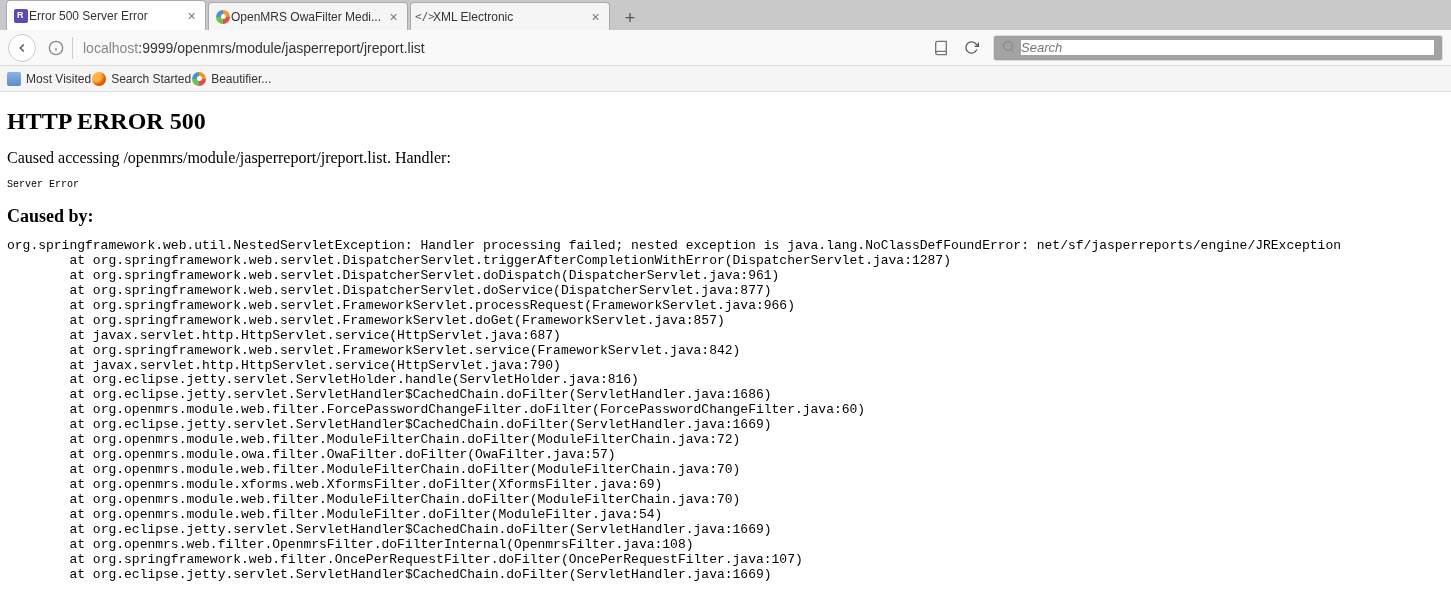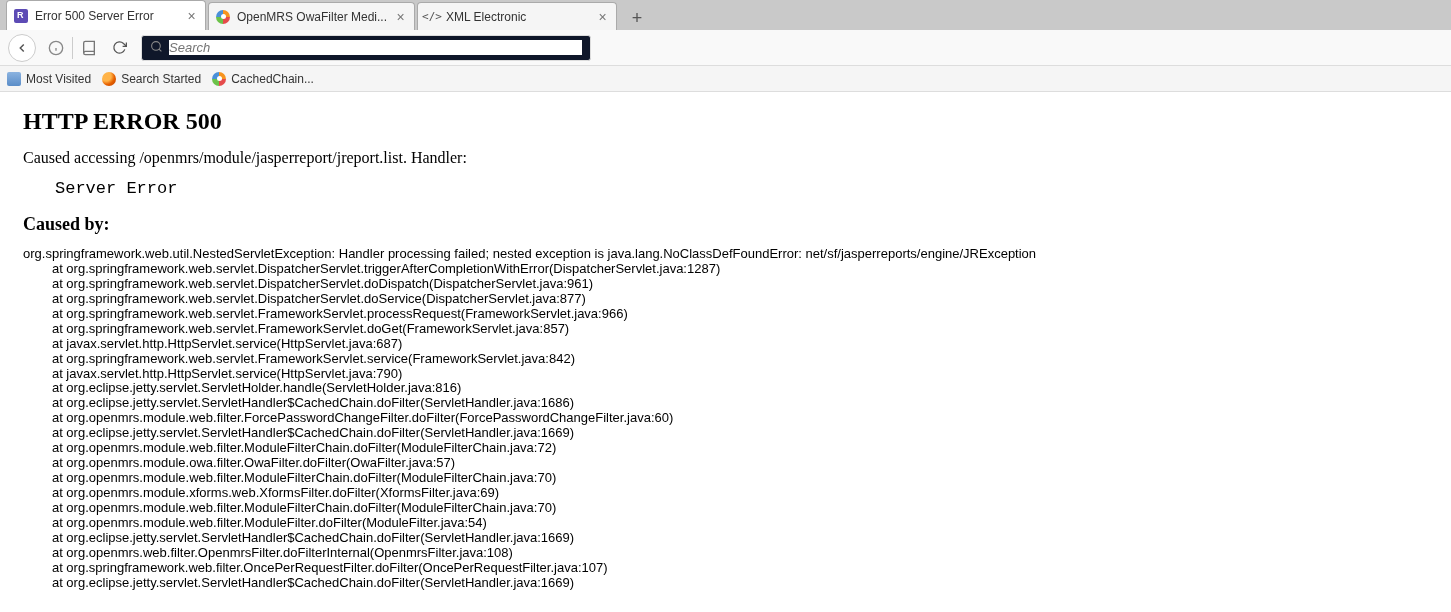--- a/index.html
+++ b/index.html
@@ -1,51 +1,51 @@
 <!DOCTYPE html>
 <html><head>
   <meta charset="utf-8">
   <style>
     * { margin: 0; padding: 0; box-sizing: border-box; }
     body { font-family: "Segoe UI", Tahoma, sans-serif; font-size: 13px; background: #fff; overflow: hidden; }
     
     
     .tab-bar { background: #c9c9c9; height: 30px; display: flex; align-items: flex-end; padding-left: 6px; gap: 0; }
-    .tab { background: #f5f5f5; border: 1px solid #aaa; border-bottom: none; border-radius: 4px 4px 0 0; height: 28px; min-width: 200px; max-width: 210px; display: flex; align-items: center; padding: 0 6px; gap: 6px; margin-right: 2px; font-size: 12px; color: #333; }
+    .tab { background: #f5f5f5; border: 1px solid #aaa; border-bottom: none; border-radius: 4px 4px 0 0; height: 28px; min-width: 200px; max-width: 210px; display: flex; align-items: center; padding: 0 6px; margin-right: 2px; font-size: 12px; color: #333; }
     .tab.active { background: #fff; height: 30px; }
     .tab-favicon { width: 16px; height: 16px; flex-shrink: 0; display: flex; align-items: center; justify-content: center; }
     .tab-title { flex: 1; white-space: nowrap; overflow: hidden; text-overflow: ellipsis; }
     .tab-close { width: 15px; height: 15px; display: flex; align-items: center; justify-content: center; color: #777; cursor: pointer; font-size: 14px; }
     .tab-add { width: 28px; height: 24px; display: flex; align-items: center; justify-content: center; color: #555; font-size: 18px; margin-left: 4px; cursor: pointer; }
     
     
     .addr-bar { background: #f9f9f9; height: 36px; display: flex; align-items: center; padding: 0 8px; gap: 4px; border-bottom: 1px solid #ddd; }
     .nav-btn { width: 28px; height: 28px; border-radius: 50%; border: 1px solid #ccc; background: #fff; display: flex; align-items: center; justify-content: center; color: #666; cursor: pointer; }
     .info-icon { width: 20px; height: 20px; display: flex; align-items: center; justify-content: center; color: #888; margin-left: 6px; }
     .url-box { flex: 1; height: 26px; border: none; background: transparent; display: flex; align-items: center; padding: 0 4px; font-size: 14px; color: #333; }
     .url-host { color: #888; }
     .url-path { color: #333; }
     .addr-icons { display: flex; align-items: center; gap: 10px; margin-right: 8px; color: #777; }
     .addr-icon-btn { width: 20px; height: 20px; display: flex; align-items: center; justify-content: center; cursor: pointer; }
-    .search-box { width: 450px; height: 26px; border: 1px solid #ddd; border-radius: 3px; background: #0f172a; display: flex; align-items: center; padding: 0 8px; gap: 6px; color: #999; font-style: italic; font-size: 13px; }
+    .search-box { width: 450px; height: 26px; border: 1px solid #ddd; border-radius: 3px; background: #a3a3a3; display: flex; align-items: center; padding: 0 8px; gap: 6px; color: #999; font-style: italic; font-size: 13px; }
     .search-icon { font-style: normal; }
     .search-box input { border:none; outline:none; flex:1; font-style: italic; color:#666; font-size:13px; }
     
     
-    .bookmarks-bar { background: #f5f5f5; height: 26px; display: flex; align-items: center; padding: 0 6px; gap: 10px; border-bottom: 1px solid #ddd; font-size: 12px; color: #333; }
+    .bookmarks-bar { background: #f5f5f5; height: 26px; display: flex; align-items: center; padding: 0 6px; gap: 0; border-bottom: 1px solid #ddd; font-size: 12px; color: #333; }
     .bookmark { display: flex; align-items: center; gap: 4px; cursor: pointer; }
     .bookmark-icon { width: 16px; height: 16px; display: flex; align-items: center; justify-content: center; }
     
     
-    .content { padding: 10px 23px; font-family: "Times New Roman", serif; color: #000; overflow: auto; height: calc(612px - 30px - 36px - 26px); }
+    .content { padding: 10px 7px; font-family: "Times New Roman", serif; color: #000; overflow: auto; height: calc(612px - 30px - 36px - 26px); }
     .content h2 { font-size: 24px; font-weight: bold; margin-bottom: 14px; margin-top: 6px; }
     .content .problem { font-size: 16px; margin-bottom: 12px; }
-    .content pre.reason { font-family: "Courier New", monospace; font-size: 17px; margin-left: 32px; margin-bottom: 16px; }
+    .content pre.reason { font-family: "Courier New", monospace; font-size: 10px; margin-bottom: 16px; }
     .content h3 { font-size: 18px; font-weight: bold; margin-bottom: 12px; }
-    .content pre.trace { font-family: Liberation Sans, sans-serif; font-size: 13px; line-height: 1.15; white-space: pre; }
+    .content pre.trace { font-family: Liberation Mono, monospace; font-size: 13px; line-height: 1.15; white-space: pre; }
     
     
     .fav-jr { width:14px; height:14px; background:#5d4bb5; border-radius:2px; position:relative; }
     .fav-jr::after { content:"R"; position:absolute; color:#fff; font-size:9px; font-weight:bold; top:1px; left:3px; font-family:sans-serif;}
     .fav-openmrs { width:14px; height:14px; border-radius:50%; background: conic-gradient(#f7941e 0 90deg, #e54b4b 90deg 180deg, #6cc24a 180deg 270deg, #4a90d9 270deg 360deg); position:relative;}
     .fav-openmrs::after{content:""; position:absolute; width:5px;height:5px;border-radius:50%;background:#fff;top:4.5px;left:4.5px;}
     .fav-xml { font-family: monospace; font-size:11px; color:#555;}
     .fav-moz{ width:14px;height:14px;border-radius:50%;background:radial-gradient(circle at 30% 30%, #ffb347 0 35%, #e66000 60%, #b83d00 100%);}
     .fav-most{ width:14px;height:14px;background:linear-gradient(#8bb3e0,#5a8dc8);border-radius:2px;}
     .divider { width:1px; height:22px; background:#ccc; margin:0 2px; }
@@ -83,20 +83,25 @@
       </svg>
   </div>
   <span class="info-icon">
     <svg width="16" height="16" viewBox="0 0 24 24" fill="none" stroke="#888" stroke-width="2">
         <circle cx="12" cy="12" r="10"></circle>
         <line x1="12" y1="16" x2="12" y2="12"></line>
         <line x1="12" y1="8" x2="12" y2="8"></line>
       </svg>
   </span>
   <div class="divider"></div>
+  <div class="url-box">
+    <span class="url-host">localhost</span>
+      <span class="url-path">:9999</span>
+      <span class="url-path">/openmrs/module/jasperreport/jreport.list</span>
+  </div>
   <div class="addr-icons">
     <span class="addr-icon-btn">
       <svg width="16" height="16" viewBox="0 0 24 24" fill="none" stroke="#777" stroke-width="2">
           <path d="M4 19.5A2.5 2.5 0 0 1 6.5 17H20"></path>
           <path d="M6.5 2H20v20H6.5A2.5 2.5 0 0 1 4 19.5v-15A2.5 2.5 0 0 1 6.5 2z"></path>
         </svg>
     </span>
     <span class="addr-icon-btn">
       <svg width="15" height="15" viewBox="0 0 24 24" fill="none" stroke="#555" stroke-width="2">
           <path d="M23 4v6h-6"></path>
@@ -125,21 +130,21 @@
   <div class="bookmark">
     <span class="bookmark-icon">
         <span class="fav-moz"></span>
       </span>
     <span>Search Started</span>
   </div>
   <div class="bookmark">
     <span class="bookmark-icon">
         <span class="fav-openmrs"></span>
       </span>
-    <span>CachedChain...</span>
+    <span>Beautifier...</span>
   </div>
 </div>
 
 <div class="content">
   <h2>HTTP ERROR 500</h2>
   <p class="problem">
     <span>Caused accessing </span><span>/openmrs/module/jasperreport/jreport.list</span><span>. Handler:</span>
   </p>
   <pre class="reason">Server Error</pre>
   <h3>Caused by:</h3>

